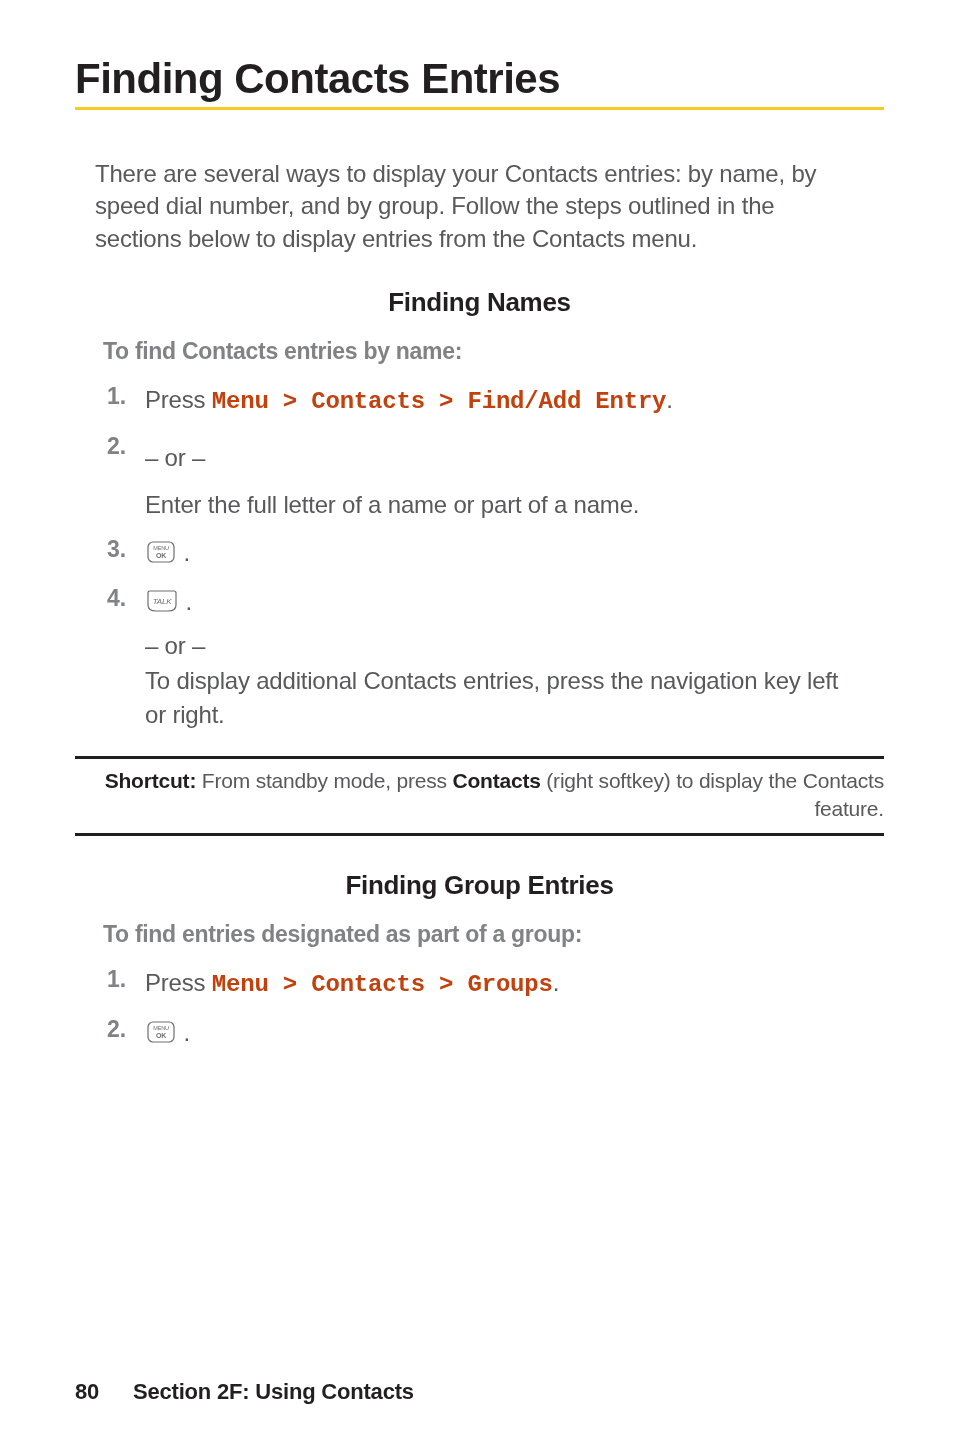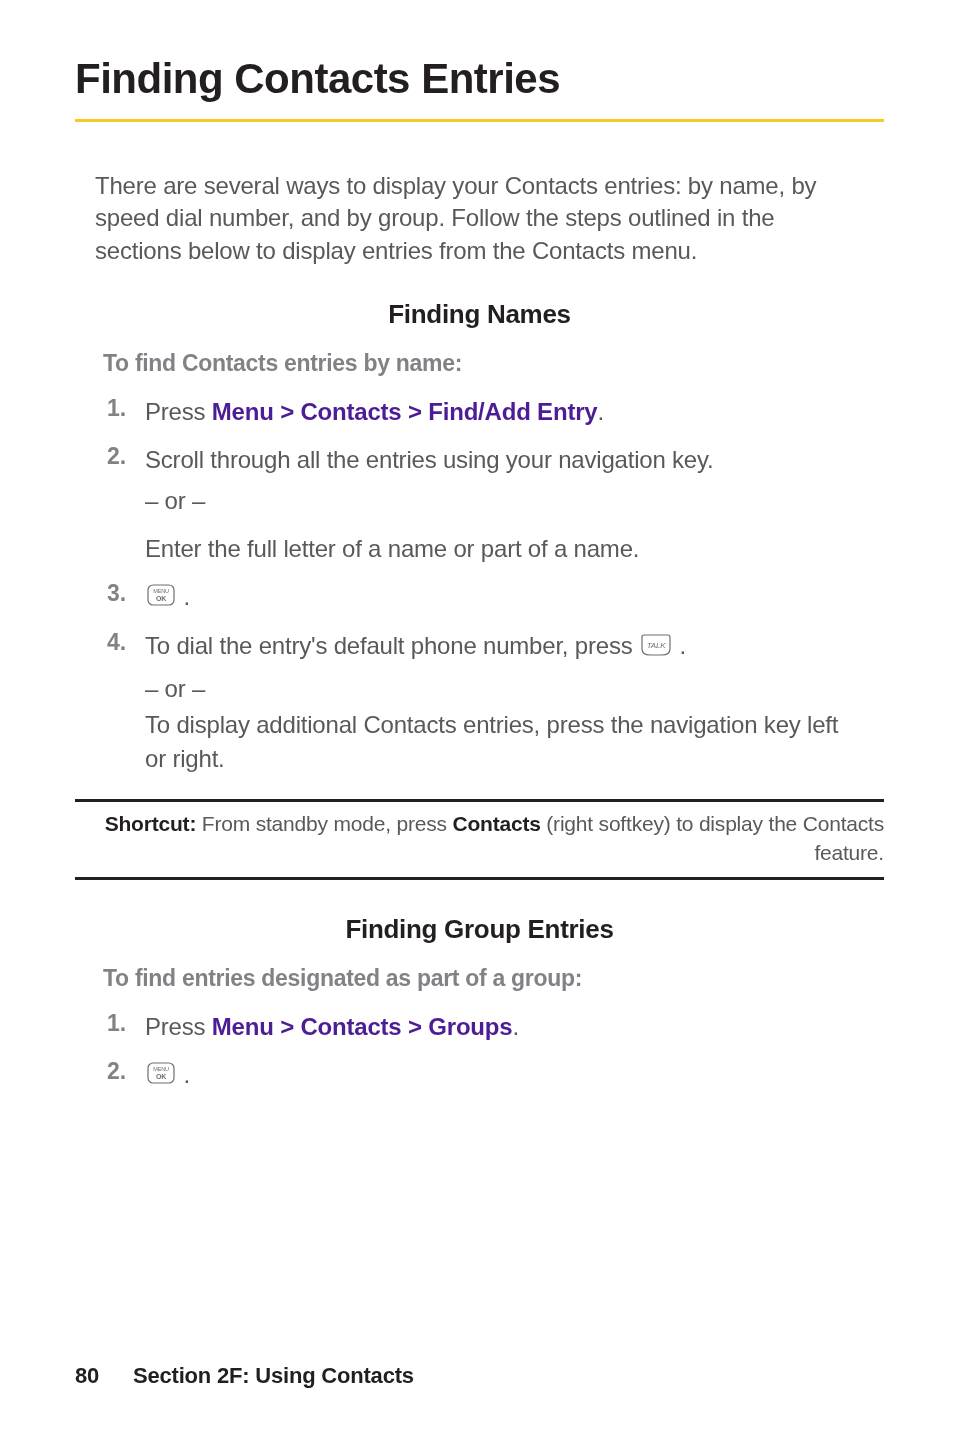--- a/index.html
+++ b/index.html
@@ -12,21 +12,21 @@
       color: #231f20;
       background: #fff;
       width: 954px;
       padding: 55px 70px 40px 75px;
     }
     .main-title {
       font-size: 42px;
       font-weight: 700;
       letter-spacing: -0.5px;
       color: #231f20;
-      padding-bottom: 16px;
+      padding-bottom: 4px;
       border-bottom: 3px solid #f9c924;
       margin-bottom: 48px;
     }
     .intro {
       font-size: 24px;
       line-height: 1.35;
       color: #58595b;
       margin: 8px 20px 32px 20px;
       letter-spacing: -0.2px;
     }
@@ -62,22 +62,23 @@
       padding-left: 12px;
     }
     .step-body {
       font-size: 24px;
       line-height: 1.4;
       color: #58595b;
       flex: 1;
       letter-spacing: -0.2px;
     }
     .step-body strong {
-      color: #4c1d95;
-      font-weight: 700;
+      color: #c2410c;
+      font-weight: 700;
+      font-family: Liberation Mono, monospace;
     }
     .or {
       display: block;
       margin-top: 8px;
       margin-bottom: 2px;
     }
     .sub {
       display: block;
       margin-top: 14px;
     }
@@ -97,21 +98,21 @@
       letter-spacing: -0.2px;
       text-align: right;
     }
     .shortcut-box strong {
       color: #231f20;
       font-weight: 700;
     }
     .footer {
       position: absolute;
       left: 75px;
-      bottom: 42px;
+      bottom: 26px;
       font-size: 22px;
       color: #58595b;
       letter-spacing: -0.2px;
     }
     .footer .pg {
       font-weight: 700;
       color: #231f20;
       margin-right: 28px;
     }
     .footer .sec {
@@ -133,42 +134,40 @@
 <ol>
   <li>
     <span class="num">1.</span>
     <span class="step-body">
       <span>Press </span><strong>Menu &gt; Contacts &gt; Find/Add Entry</strong><span>.</span>
     </span>
   </li>
   <li>
     <span class="num">2.</span>
     <span class="step-body">
-      <span>Scroll through all the entries using your navigation key.</span>
       <span class="or">– or –</span>
       <span class="sub">Enter the full letter of a name or part of a name.</span>
     </span>
   </li>
   <li>
     <span class="num">3.</span>
     <span class="step-body">
       <span class="key-icon">
         <svg width="28" height="22" viewBox="0 0 28 22">
             <rect x="1" y="1" width="26" height="20" rx="5" ry="5" fill="none" stroke="#6d6e71" stroke-width="1.2"></rect>
             <text x="14" y="9" font-size="5.5" text-anchor="middle" fill="#6d6e71" font-family="sans-serif">MENU</text>
             <text x="14" y="17" font-size="7" text-anchor="middle" fill="#6d6e71" font-family="sans-serif" font-weight="bold">OK</text>
           </svg>
       </span>
       <span>.</span>
     </span>
   </li>
   <li>
     <span class="num">4.</span>
     <span class="step-body">
-      <span>To dial the entry's default phone number, press </span>
       <span class="key-icon">
         <svg width="30" height="22" viewBox="0 0 30 22">
             <path d="M3 1 L27 1 Q29 1 29 3 L29 15 Q29 21 21 21 L9 21 Q1 21 1 15 L1 3 Q1 1 3 1 Z" fill="none" stroke="#6d6e71" stroke-width="1.2"></path>
             <text x="15" y="14" font-size="8" text-anchor="middle" fill="#6d6e71" font-family="sans-serif" font-style="italic">TALK</text>
           </svg>
       </span>
       <span> .</span>
       <span class="or">– or –</span>
       <span>To display additional Contacts entries, press the navigation key left or right.</span>
     </span>

